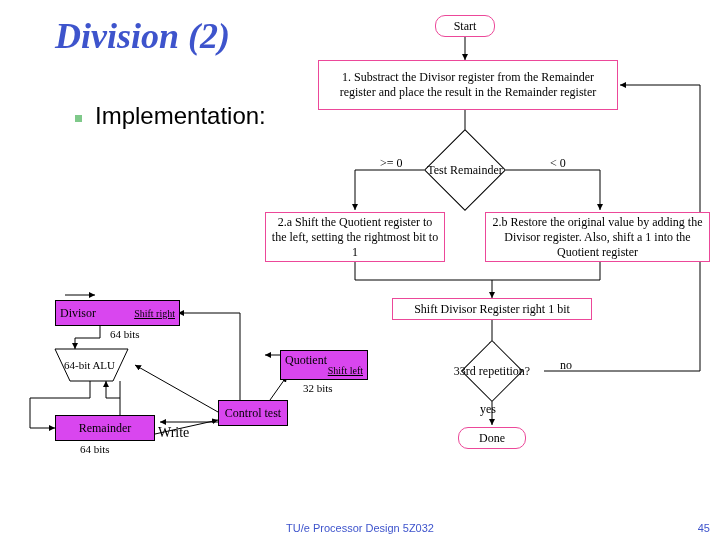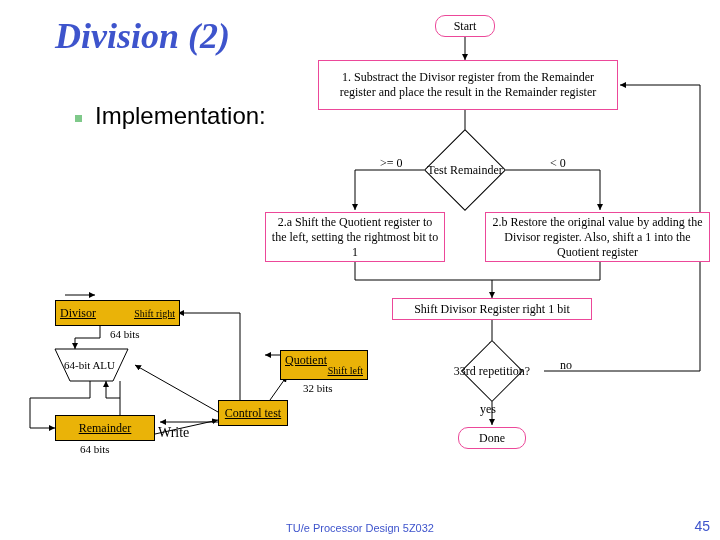--- a/index.html
+++ b/index.html
@@ -42,21 +42,21 @@
     right: 0;
     bottom: 6px;
     text-align: center;
     font-size: 11px;
     color: #3e54cc;
   }
   .footer-right {
     position: absolute;
     right: 10px;
     bottom: 6px;
-    font-size: 14px;
+    font-size: 11px;
     color: #3e54cc;
   }
 
   .fc-box {
     position: absolute;
     border: 1px solid #ec4899;
     background: #fff;
     font-size: 12px;
     font-family: "Times New Roman", Times, serif;
     text-align: center;
@@ -97,30 +97,29 @@
     left: 0;
     top: 0;
     width: 720px;
     height: 540px;
     pointer-events: none;
   }
 
   .bw-box {
     position: absolute;
     border: 1px solid #000;
-    background: #eab308;
+    background: #d946ef;
     font-size: 12px;
     font-family: "Times New Roman", Times, serif;
     text-align: center;
     display: flex;
     flex-direction: column;
     align-items: center;
     justify-content: center;
     box-sizing: border-box;
-    text-decoration: underline;
   }
   .bw-label {
     position: absolute;
     font-size: 11px;
     font-family: "Times New Roman", Times, serif;
   }
 </style>
 </head>
 <body>
 

